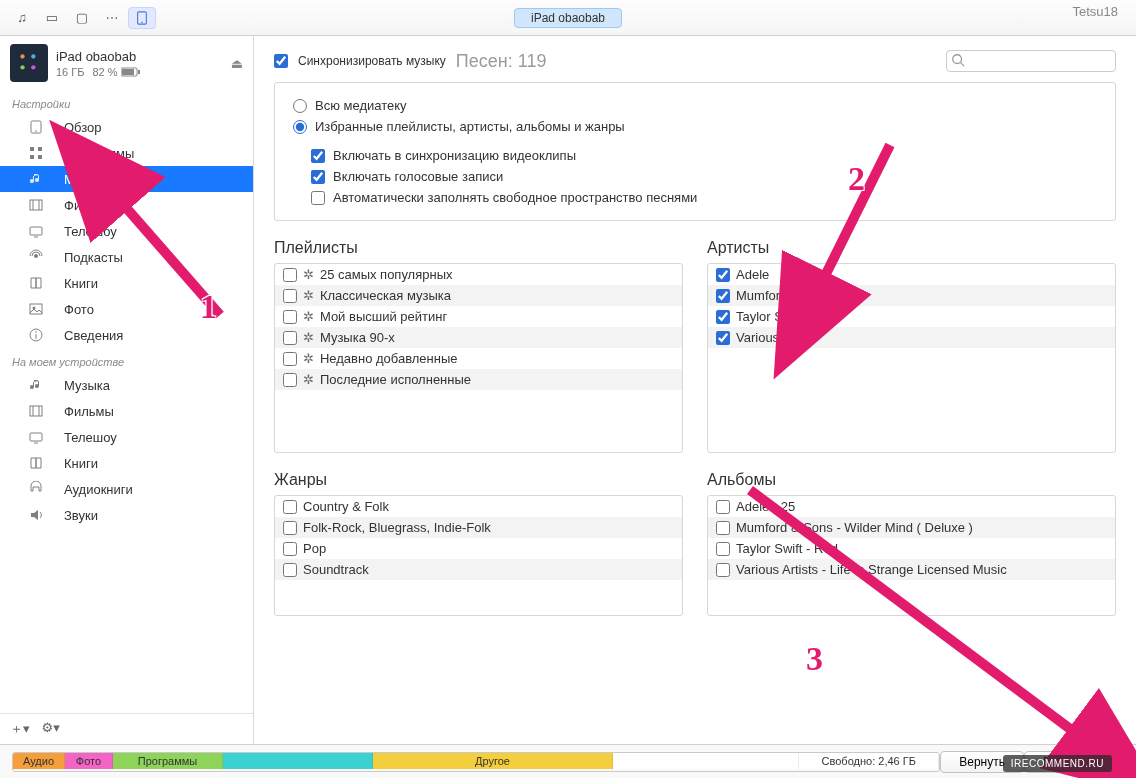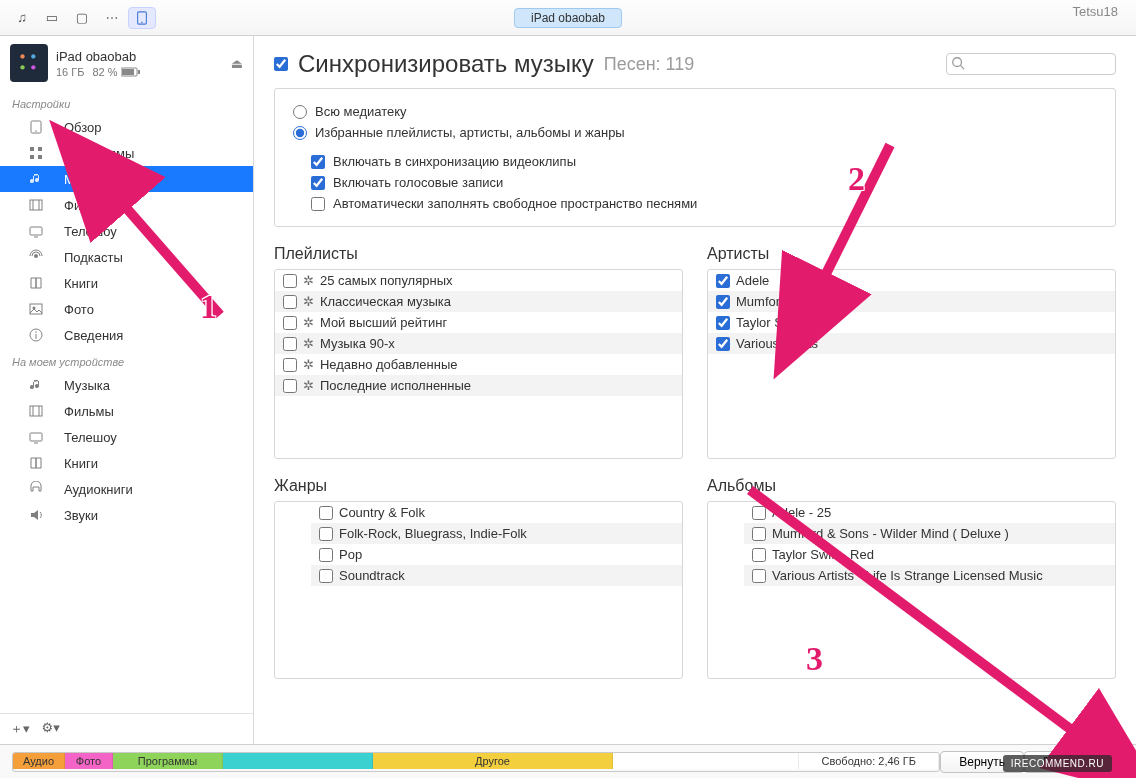--- a/index.html
+++ b/index.html
@@ -27,37 +27,37 @@
 
 .sb-section-title { font-size: 11px; color:#8a8a8a; padding: 8px 12px 4px; font-style: italic; }
 .sb-item { display: flex; align-items: center; gap: 20px; padding: 5px 28px; cursor: pointer; color:#333; }
 .sb-item.selected { background: #1a7aff; color: #fff; }
 .sb-item .icn { width: 16px; height:16px; display:inline-flex; align-items:center; justify-content:center; color:inherit; opacity:.85; }
 .sb-bottom { margin-top: auto; border-top:1px solid #e3e3e3; padding:6px 10px; display:flex; gap:12px; color:#666; }
 
 
 .content { flex:1; overflow:auto; padding: 14px 20px 10px 20px; background:#fff; }
 .sync-header { display:flex; align-items:center; gap:10px; margin-bottom:10px; }
-.sync-title { font-size: 24px; font-weight:400; }
+.sync-title { font-size: 12px; font-weight:400; }
 .song-count { color:#9b9b9b; font-size:18px; }
 .search-box { margin-left:auto; }
 .search-box input { width: 170px; height:22px; border:1px solid #ccc; border-radius:4px; padding:0 6px 0 22px; background:#fff; font-size:12px; }
 .search-wrap { position:relative; }
 .search-wrap .sicon { position:absolute; left:5px; top:3px; color:#888; }
 
 .option-box { border:1px solid #d7d7d7; border-radius:3px; padding:12px 18px; margin-bottom:18px; }
 .radio-row, .check-row { display:flex; align-items:center; gap:8px; padding:3px 0; font-size:13px; }
 .check-row.sub { padding-left:18px; }
 input[type=checkbox], input[type=radio] { accent-color:#2a6dd6; width:14px; height:14px; }
 
 .two-col { display:flex; gap:24px; margin-bottom:18px; }
 .col { flex:1; }
 .col h3 { font-size:16px; font-weight:400; margin-bottom:6px; }
 .listbox { border:1px solid #d7d7d7; border-radius:3px; height:190px; overflow:auto; background:#fff; }
-.listbox.short { height:178px;padding-left:36px; }
+.listbox.short { height:121px; }
 .lb-row { display:flex; align-items:center; gap:6px; padding:3px 8px; font-size:13px; }
 .lb-row:nth-child(even){ background:#f3f3f3; }
 .gear-mini { color:#6b6b6b; display:inline-flex; }
 
 
 .bottom-bar { position:absolute; left:0; right:0; bottom:0; height:34px; border-top:1px solid #d0d0d0; display:flex; align-items:center; padding:0 12px; gap:0; background:#f9f9f9; }
 .cap-seg { height:16px; display:flex; align-items:center; justify-content:center; font-size:11px; color:#333; border-right:1px solid rgba(0,0,0,.08); }
 .cap-wrap { display:flex; flex:1; height:20px; border:1px solid #c9c9c9; border-radius:3px; overflow:hidden; }
 .btn { height:22px; padding:0 18px; border:1px solid #c3c3c3; border-radius:4px; background:linear-gradient(#fff,#f3f3f3); font-size:12px; cursor:pointer; }
 

